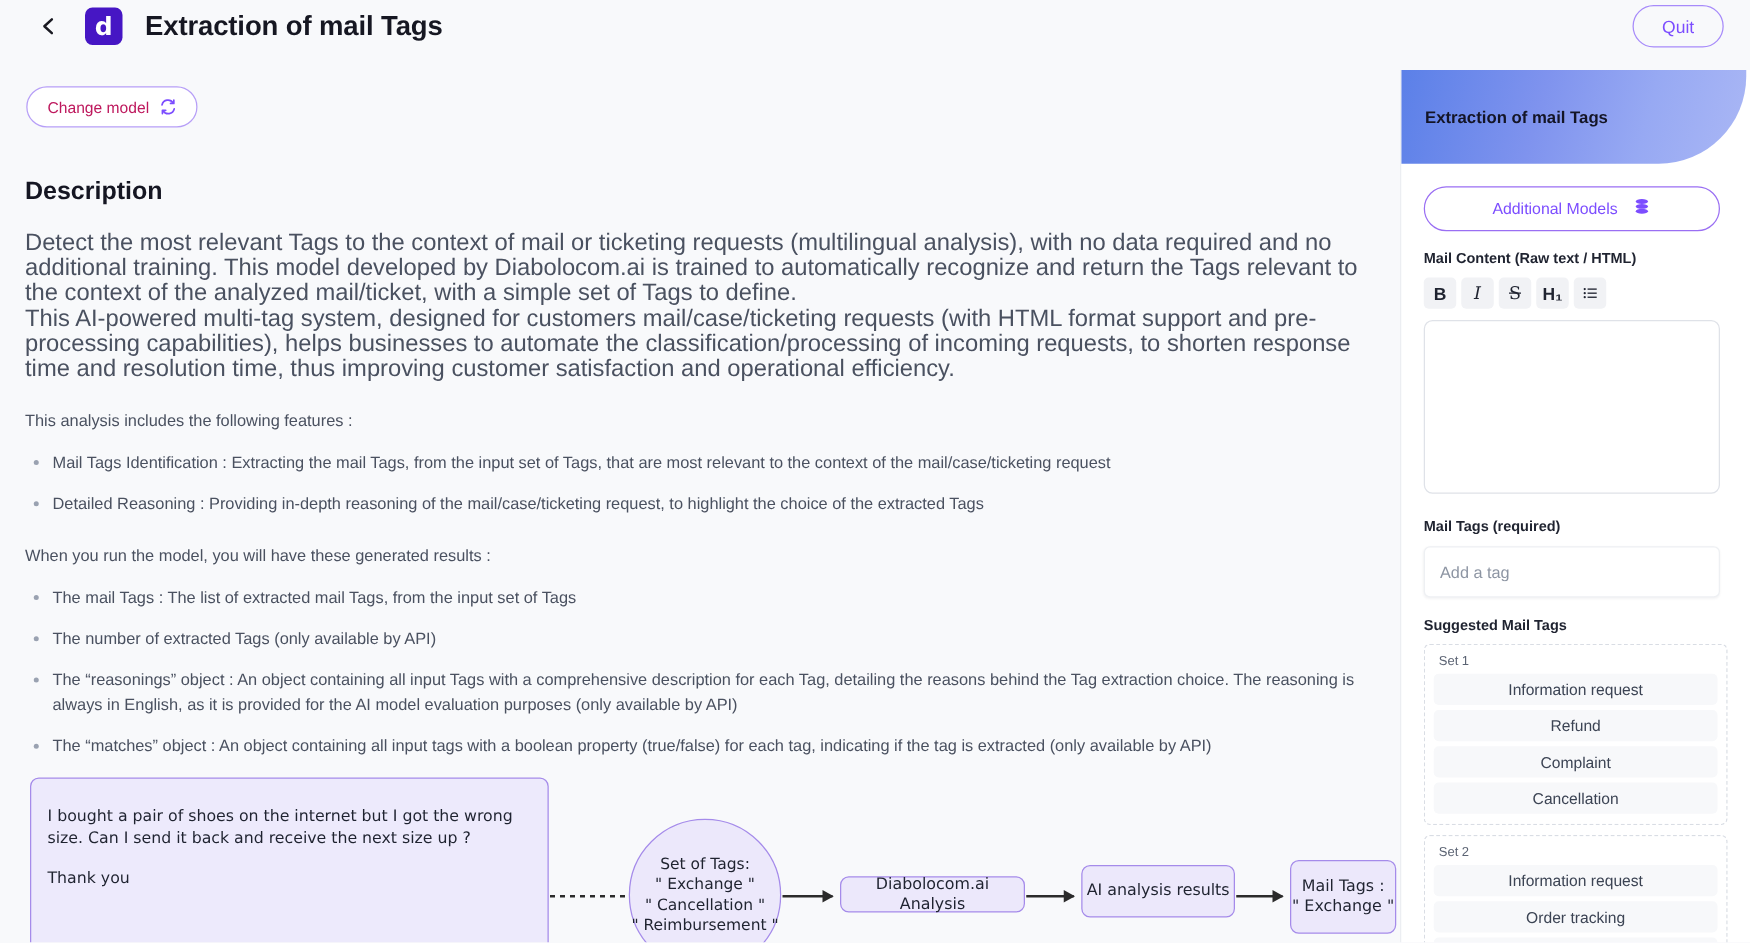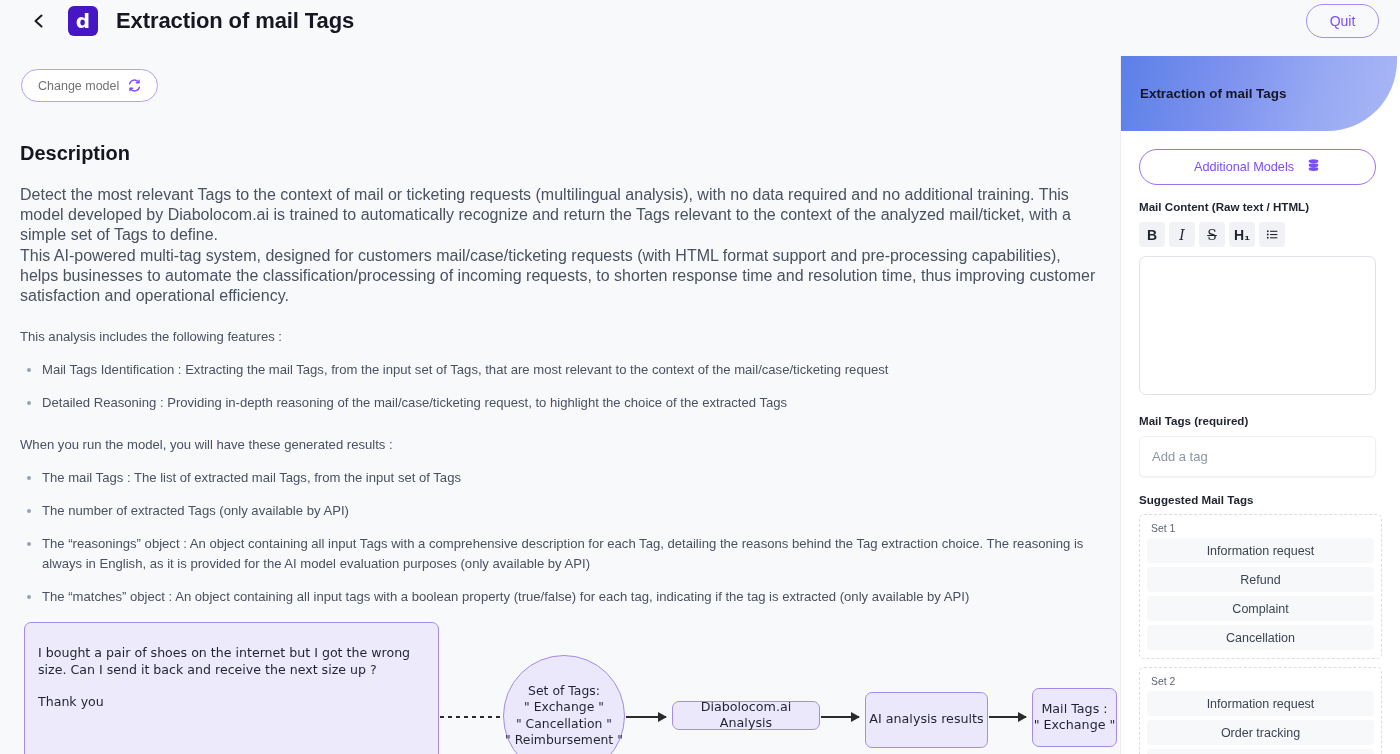--- a/index.html
+++ b/index.html
@@ -39,35 +39,35 @@
     color: #7c4dff; font-size: 14px; cursor: pointer;
     font-family: "Liberation Sans", sans-serif;
   }
 
   
   .change-model {
     position: absolute; left: 21px; top: 69px;
     height: 33px; padding: 0 16px; border-radius: 17px;
     border: 1.3px solid #b79ff7; background: #ffffff;
     display: flex; align-items: center; gap: 9px;
-    color: #737373; font-size: 12.5px; cursor: pointer;
+    color: #be185d; font-size: 12.5px; cursor: pointer;
   }
   .refresh-icon { display: flex; align-items: center; }
 
   
   .main {
     position: absolute; left: 0; top: 120px; width: 1122px; height: 634px;
     padding: 0 20px 0 20px; overflow: hidden;
   }
   .section-title {
     font-size: 20px; font-weight: 700; color: #151622;
     margin: 22px 0 0 0;
   }
   .para {
-    font-size: 16px; color: #4a5160; line-height: 20.2px;
+    font-size: 19px; color: #4a5160; line-height: 20.2px;
     margin-top: 20px;
   }
   .para.tight { margin-top: 0; }
   .lead { margin-top: 23px; font-size: 13.1px; color: #4a5160; }
   ul.features { list-style: none; margin-top: 16px; }
   ul.features li {
     position: relative; padding-left: 22px; margin-bottom: 13px;
     font-size: 13.1px; color: #4a5160; line-height: 20.2px;
   }
   ul.features li::before {
@@ -103,21 +103,21 @@
   .tag-circle span { font-size: 12.4px; color: #1f2330; line-height: 16.5px; white-space: nowrap; }
 
   .node {
     position: absolute; border: 1.4px solid #a58bea; border-radius: 7px;
     background: #ece8fb; display: flex; align-items: center;
     justify-content: center; text-align: center;
     font-size: 12.7px; color: #1f2330; font-family: "DejaVu Sans", sans-serif;
     line-height: 16.5px;
   }
   #node-analysis { left: 652px; top: 79px; width: 148px; height: 29px; }
-  #node-results  { left: 845px; top: 70px; width: 123px; height: 56px; }
+  #node-results  { left: 845px; top: 70px; width: 123px; height: 42px; }
   #node-tags     { left: 1012px; top: 66px; width: 85px; height: 59px;
                    flex-direction: column; }
 
   .arrow { position: absolute; height: 2px; background: #2b2b2b; }
   .arrow::after {
     content: ""; position: absolute; right: -1px; top: -4px;
     border-left: 9px solid #2b2b2b;
     border-top: 5px solid transparent; border-bottom: 5px solid transparent;
   }
   #arrow1 { left: 606px; top: 94px; width: 40px; }

